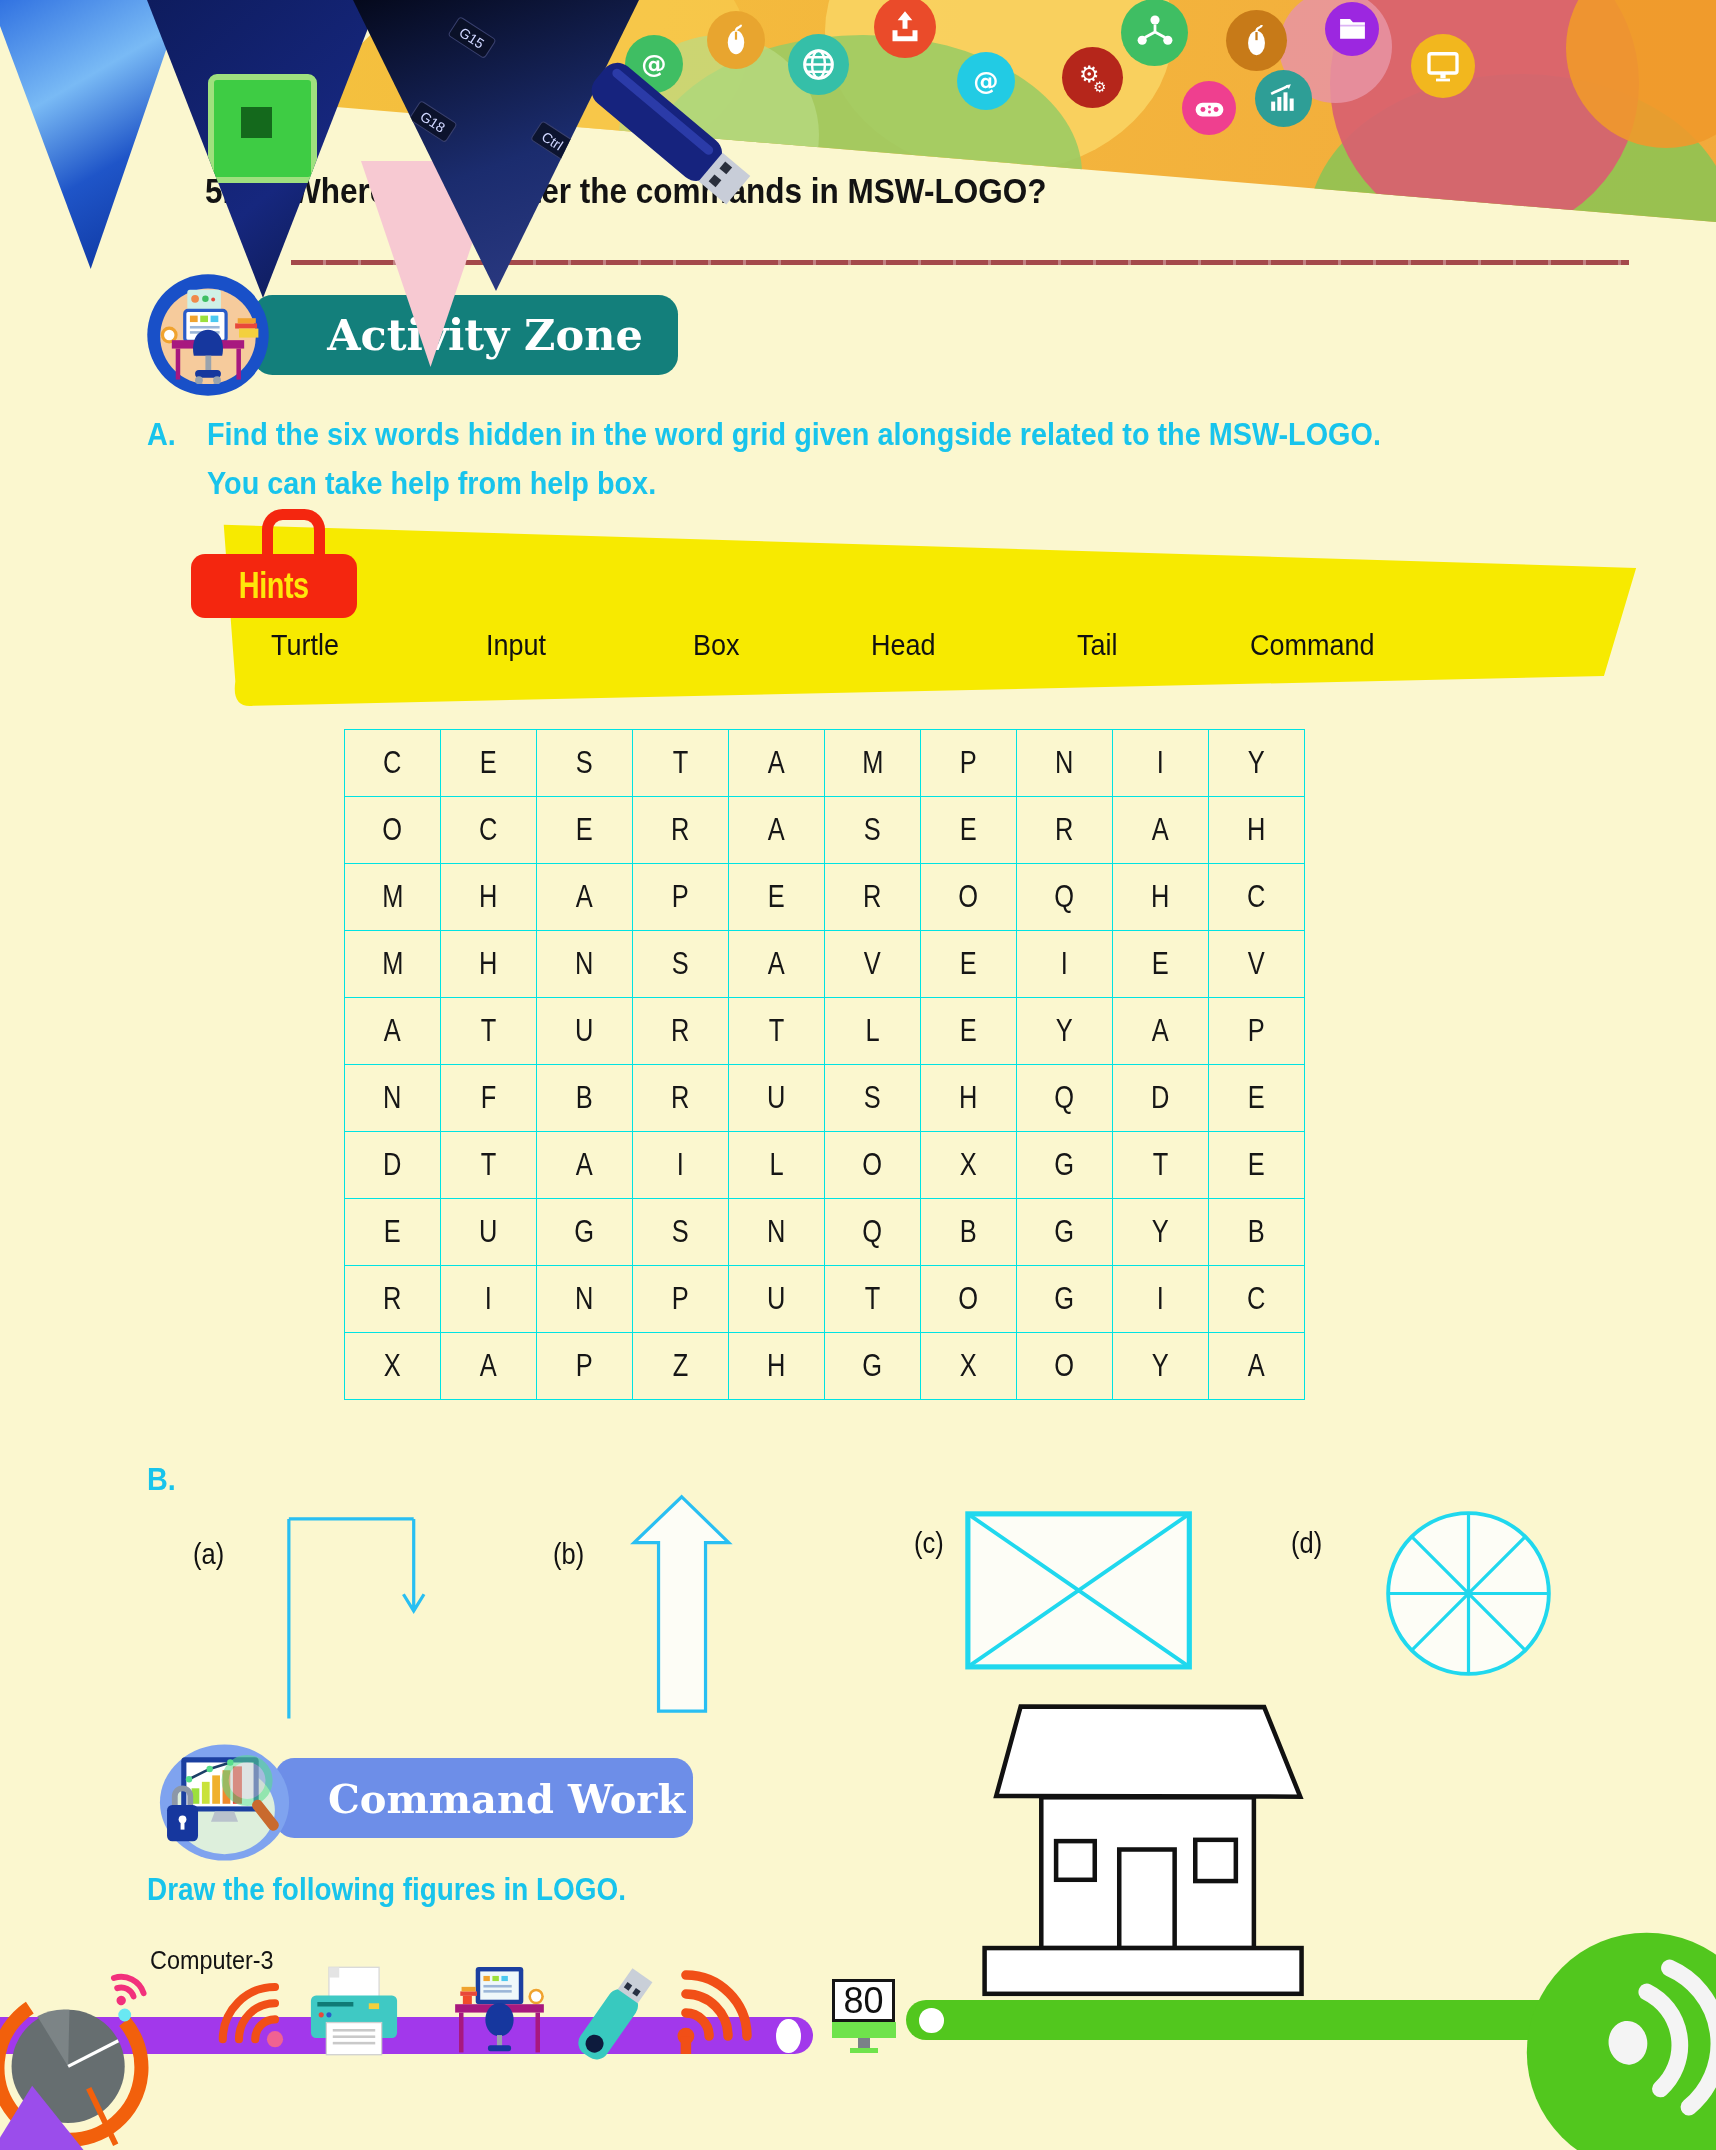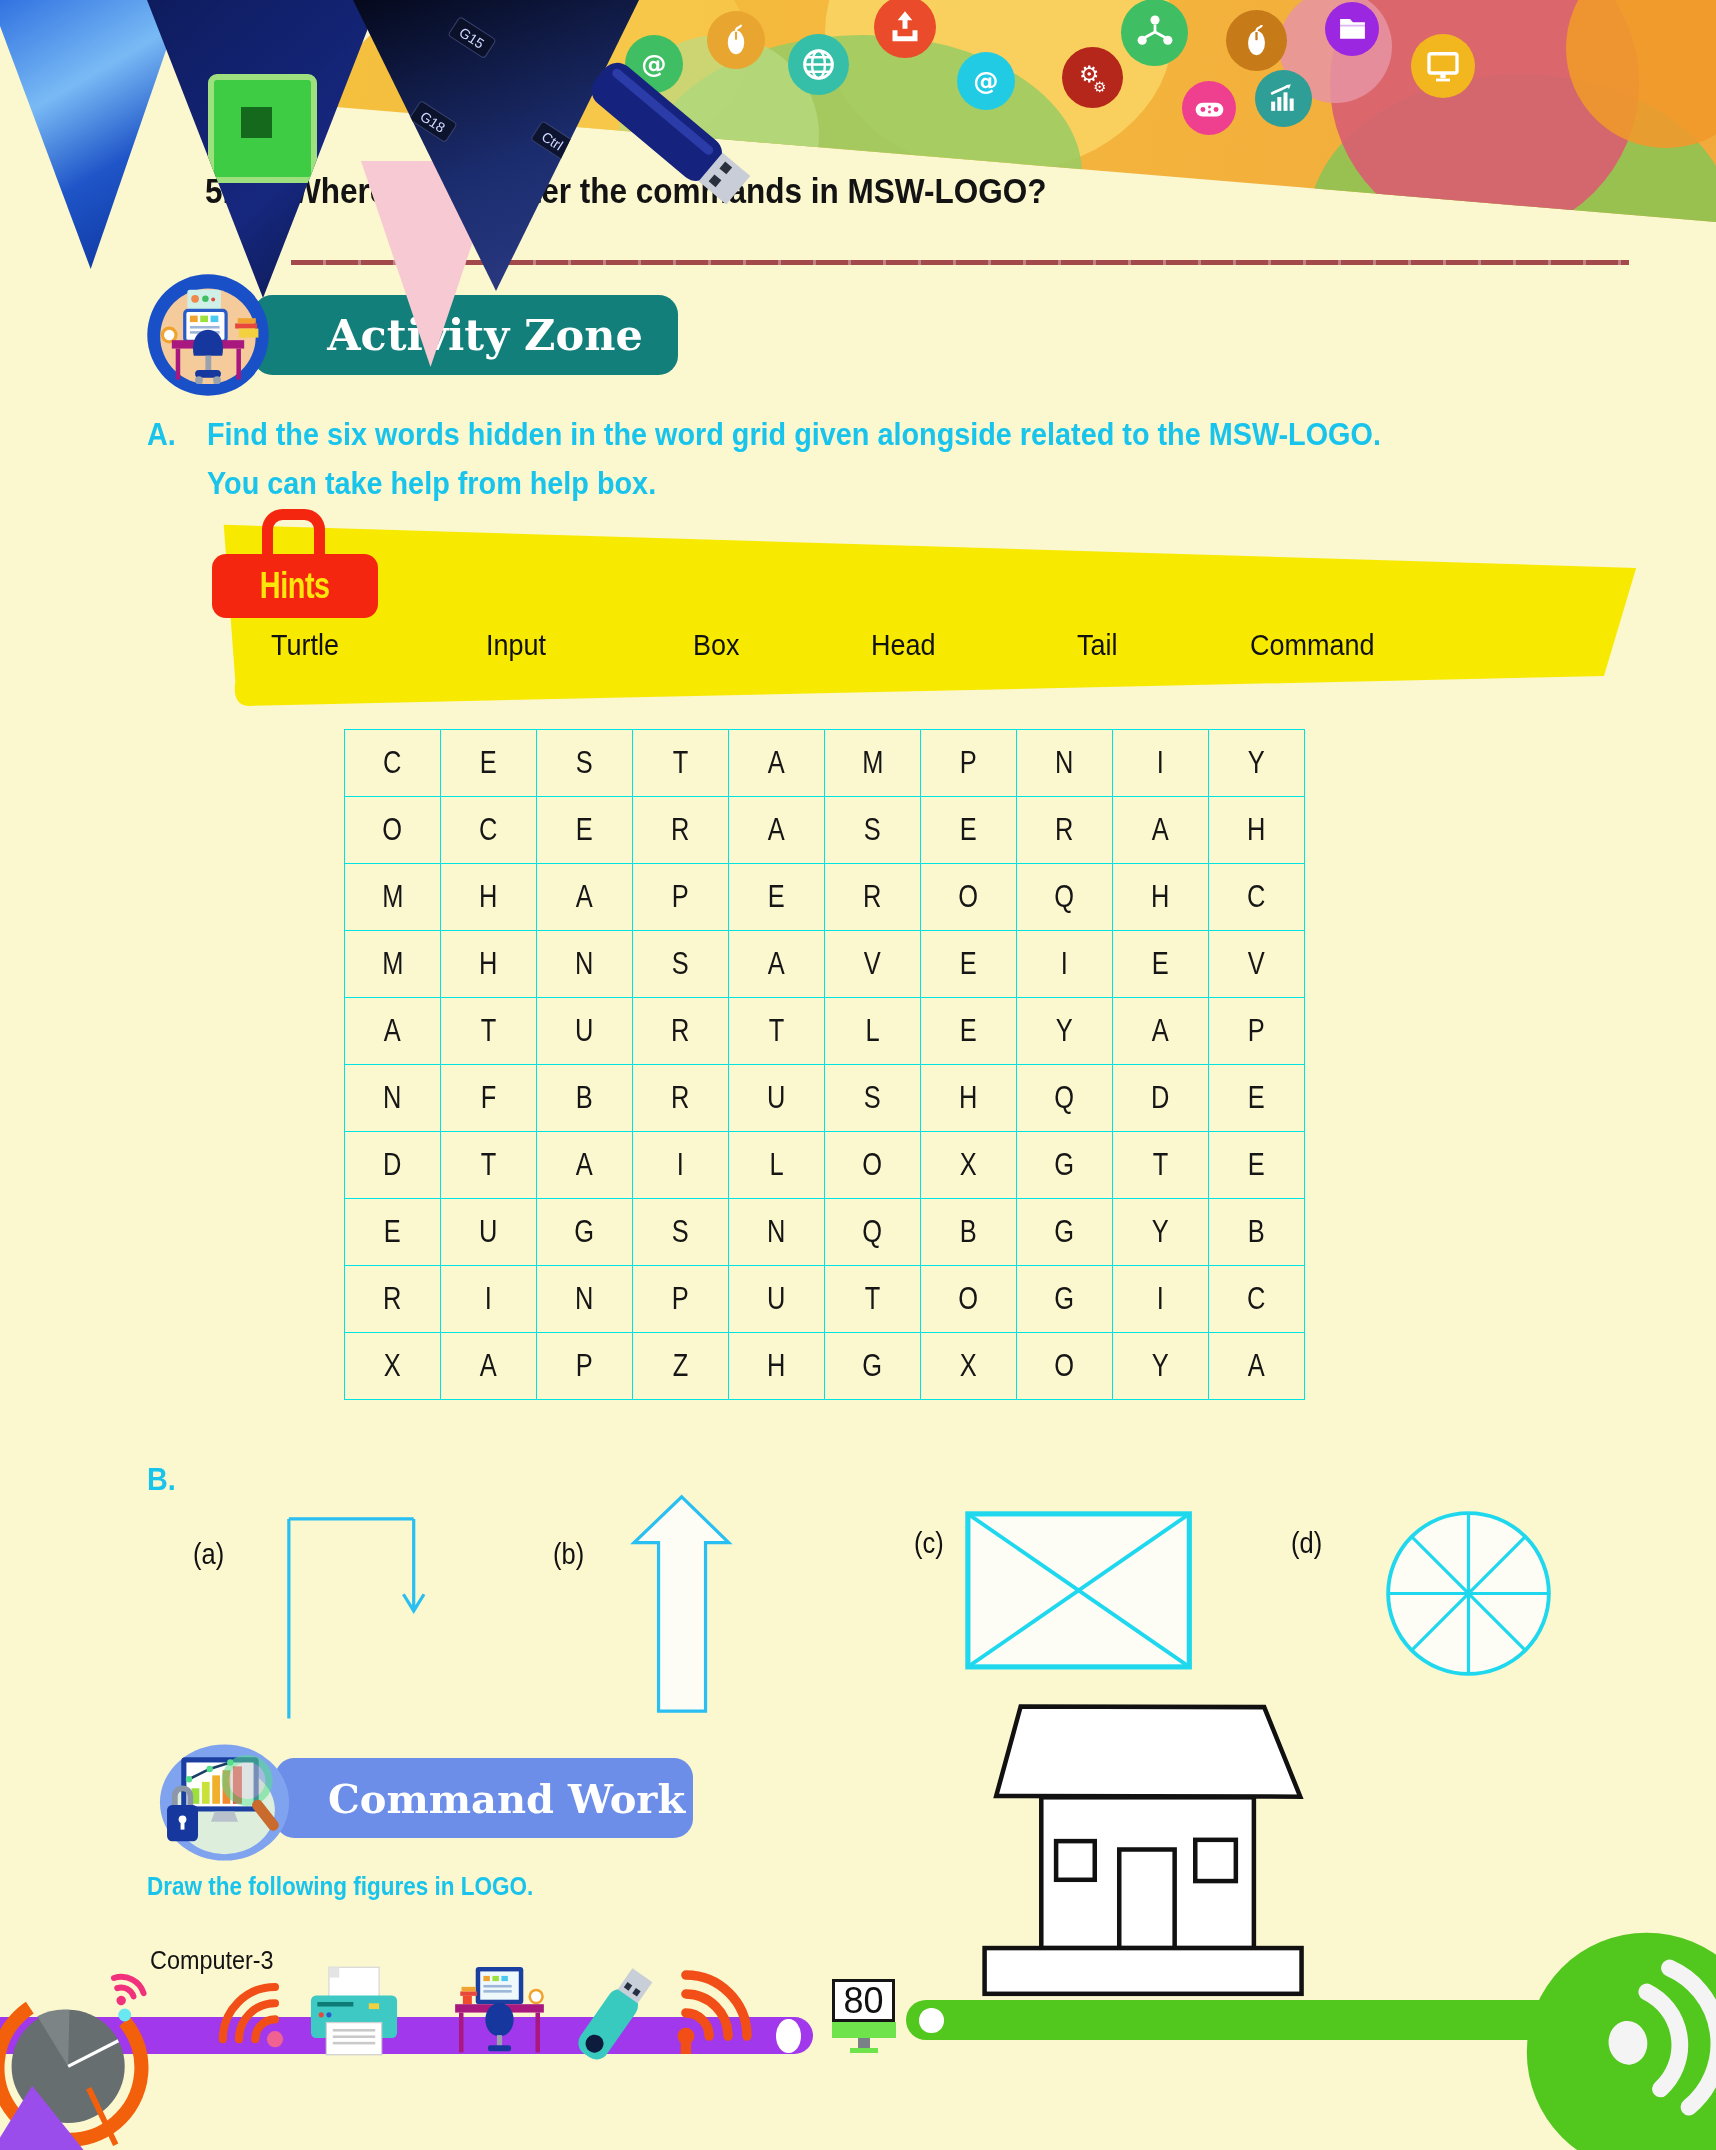--- a/index.html
+++ b/index.html
@@ -30,21 +30,21 @@
            color:#fff;font-family:"DejaVu Serif",serif;font-weight:bold;}
   .az-bar{left:253px;top:295px;width:425px;height:80px;background:#137F7B;font-size:43px;}
   .pw-bar{left:275px;top:1758px;width:418px;height:80px;background:#6D8EE8;font-size:40px;}
 
   .cyan-line{position:absolute;color:#18C4EC;font-weight:bold;font-size:32px;}
 
   
   .hint-strap{position:absolute;left:262px;top:509px;width:41px;height:50px;
       border:11.6px solid #F4260F;border-bottom:none;border-radius:20.6px 20.6px 0 0;z-index:3;}
   .hint-tag{position:absolute;left:191px;top:554px;width:166px;height:64px;background:#F4260F;
-      border-radius:14px;display:flex;align-items:center;justify-content:center;z-index:4;margin-left:21px;}
+      border-radius:14px;display:flex;align-items:center;justify-content:center;z-index:4;}
   .hint-tag span{color:#FFE60A;font-weight:bold;font-size:37px;transform:scaleX(.78);letter-spacing:-0.6px;}
   .hint-word{position:absolute;top:628px;font-size:30px;font-weight:500;color:#111;transform:scaleX(.9);transform-origin:0 50%;}
 
   
   .grid-table{position:absolute;left:344px;top:729px;border-collapse:collapse;background:transparent;}
   .grid-table td{width:95px;height:66px;border:1.9px solid #00E3E3;text-align:center;vertical-align:middle;
       font-size:31px;color:#161616;font-weight:500;padding:0;}
   .cell-letter{display:inline-block;transform:scaleX(.82);}
 
   .shape-label{position:absolute;font-size:30px;color:#111;font-weight:500;transform:scaleX(.85);transform-origin:0 50%;}
@@ -411,21 +411,21 @@
     <path d="M26 96 v-14 a12 12 0 0 1 24 0 v14" stroke="#8C97A8" stroke-width="9" fill="none"></path>
     <rect x="14" y="96" width="48" height="56" rx="8" fill="#16379E"></rect>
     <circle cx="38" cy="118" r="6" fill="#fff"></circle>
       <rect x="35" y="120" width="6" height="14" fill="#fff"></rect>
     <circle cx="138" cy="58" r="34" fill="#C4CFCF" opacity=".55" stroke="#57DE8C" stroke-width="11"></circle>
     <rect x="158" y="84" width="17" height="56" rx="8" transform="rotate(-38 166 112)" fill="#C96A2E"></rect>
   </svg>
   <div class="hdr-bar pw-bar">
     <span style="padding-left:45px">Command Work</span>
   </div>
-  <div class="cyan-line" style="left:147px;top:1872px;font-size:25px"><span class="cond">Draw the following figures in LOGO.</span></div>
+  <div class="cyan-line" style="left:147px;top:1872px;font-size:31px"><span class="cond">Draw the following figures in LOGO.</span></div>
 
   <svg class="abs" style="left:973px;top:1698px" width="335" height="303" viewBox="0 0 520 470">
     <g fill="#fff" stroke="#111" stroke-width="7" stroke-linejoin="miter">
       <rect x="106" y="154" width="330" height="234"></rect>
       <polygon points="74,13 452,14 508,153 36,152"></polygon>
       <rect x="129" y="222" width="60" height="60"></rect>
       <rect x="345" y="220" width="63" height="64"></rect>
       <rect x="227" y="235" width="86" height="153"></rect>
       <rect x="18" y="388" width="492" height="71"></rect>
     </g>

